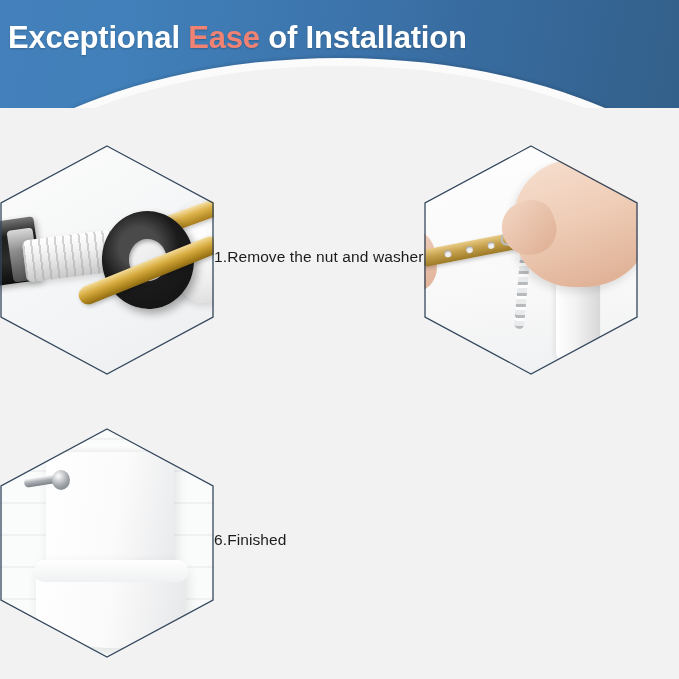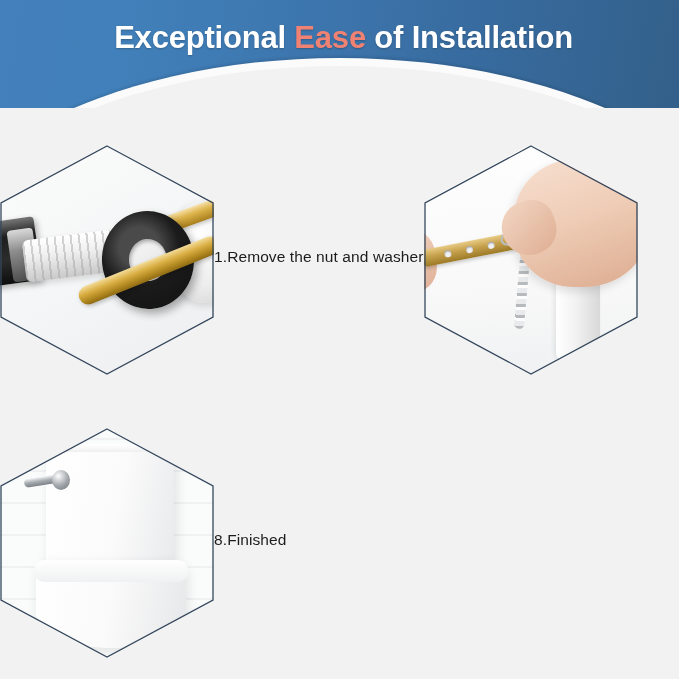--- a/index.html
+++ b/index.html
@@ -27,21 +27,21 @@
     border-radius:50% 50% 0 0 / 100% 100% 0 0;
     box-shadow:0 -2px 3px rgba(0,0,0,.10);
   }
   .header-curve2{
     position:absolute;left:-14%;top:66px;width:128%;height:240px;
     background:#f2f2f3;
     border-radius:50% 50% 0 0 / 100% 100% 0 0;
   }
   .header-title{
     position:absolute;left:8px;right:0;top:20px;
-    text-align:center;
+    text-align:left;
     font-size:31px;
     font-weight:bold;
     letter-spacing:-.2px;
     color:#ffffff;
     text-shadow:0 1px 2px rgba(0,0,0,.22);
     white-space:nowrap;
     z-index:4;
   }
   .header-title .accent{color:#f08273;}
   .header-title span{display:inline;}
@@ -380,17 +380,17 @@
             <div class="bowl"></div>
             <div class="seat"></div>
           </div>
         </div>
         <div class="hex-border">
           <svg viewBox="0 0 214 230" preserveAspectRatio="none" aria-hidden="true">
             <polygon points="107,1 213,58 213,172 107,229 1,172 1,58" fill="none" stroke="#34475c" stroke-width="1.3"></polygon>
           </svg>
         </div>
       </div>
-      <div class="caption">8.Finished</div>
+      <div class="caption">6.Finished</div>
     </div>
 
   </div>
 </div>
 
 </body></html>

